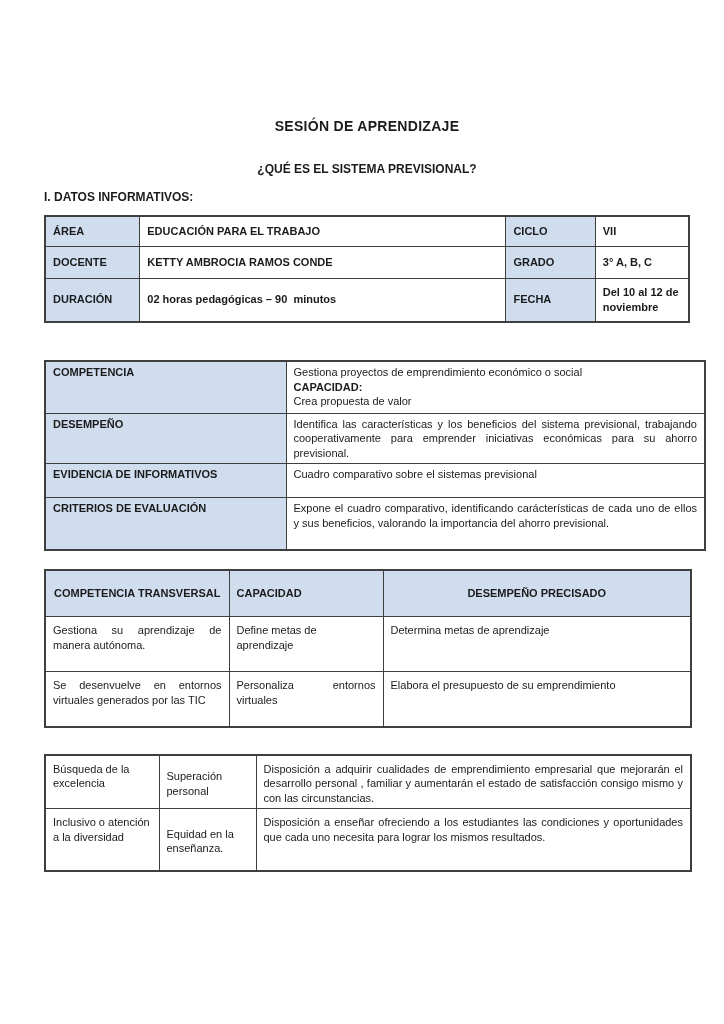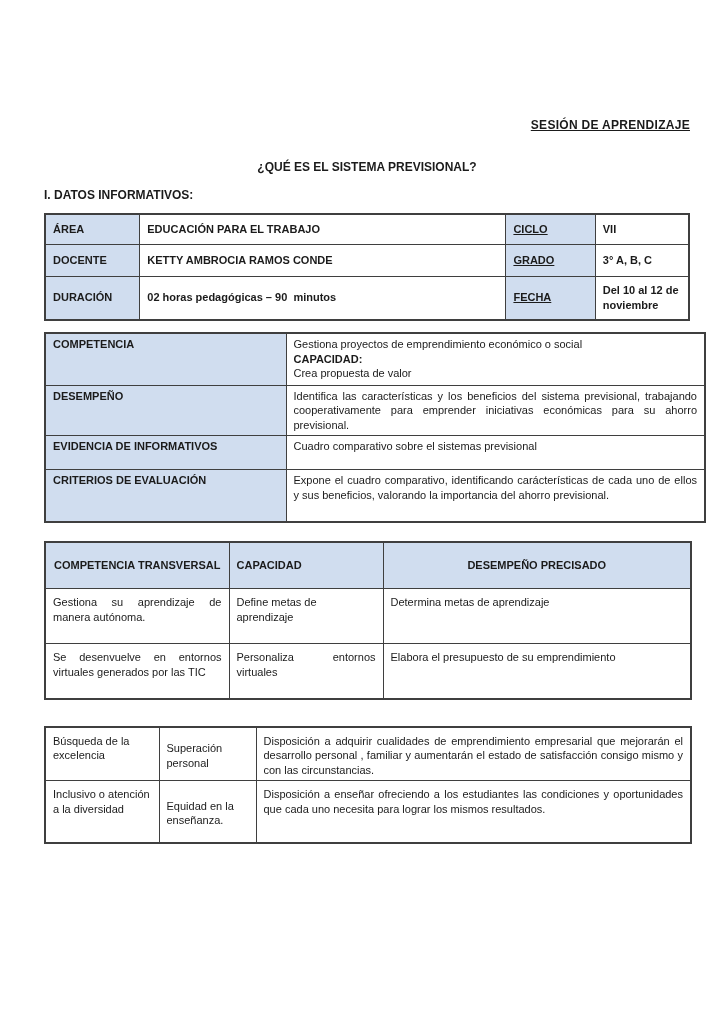--- a/index.html
+++ b/index.html
@@ -13,24 +13,23 @@
     width:724px;height:1024px;
     background:#ffffff;
     font-family:"Liberation Sans","DejaVu Sans",sans-serif;
     color:var(--text);
     overflow:hidden;
     position:relative;
   }
   .content{padding:0 34px 0 44px;}
   .title{
     margin-top:118px;
-    text-align:right;
-    font-size:12px;
-    font-weight:bold;
-    text-decoration:underline;
+    text-align:center;
+    font-size:14px;
+    font-weight:bold;
     letter-spacing:.3px;
   }
   .subtitle{
     margin-top:28px;
     text-align:center;
     font-size:12px;
     font-weight:bold;
   }
   .section-heading{
     margin-top:14px;
@@ -57,28 +56,28 @@
   .val{font-weight:bold;white-space:pre-wrap;}
   .block{display:block;}
   .bold{font-weight:bold;}
   .justify{text-align:justify;}
 
   
   .t1{width:646px;margin-top:11px;}
   .t1 td{vertical-align:middle;}
   .t1 .c1{width:88px;}
   .t1 .c2{width:340px;}
-  .t1 .c3{width:83px;text-decoration:underline;}
+  .t1 .c3{width:83px;}
   .t1 .c4{width:87px;}
   .t1 tr:nth-child(1){height:30px;}
   .t1 tr:nth-child(2){height:32px;}
   .t1 tr:nth-child(3){height:44px;}
 
   
-  .t2{width:660px;margin-top:11px;}
+  .t2{width:660px;margin-top:37px;}
   .t2 td{vertical-align:top;}
   .t2 .c1{width:241px;}
   .t2 .c2{width:419px;}
   .t2 tr:nth-child(1){height:52px;}
   .t2 tr:nth-child(2){height:46px;}
   .t2 tr:nth-child(3){height:34px;}
   .t2 tr:nth-child(4){height:52px;}
 
   
   .t3{width:646px;margin-top:18px;}

